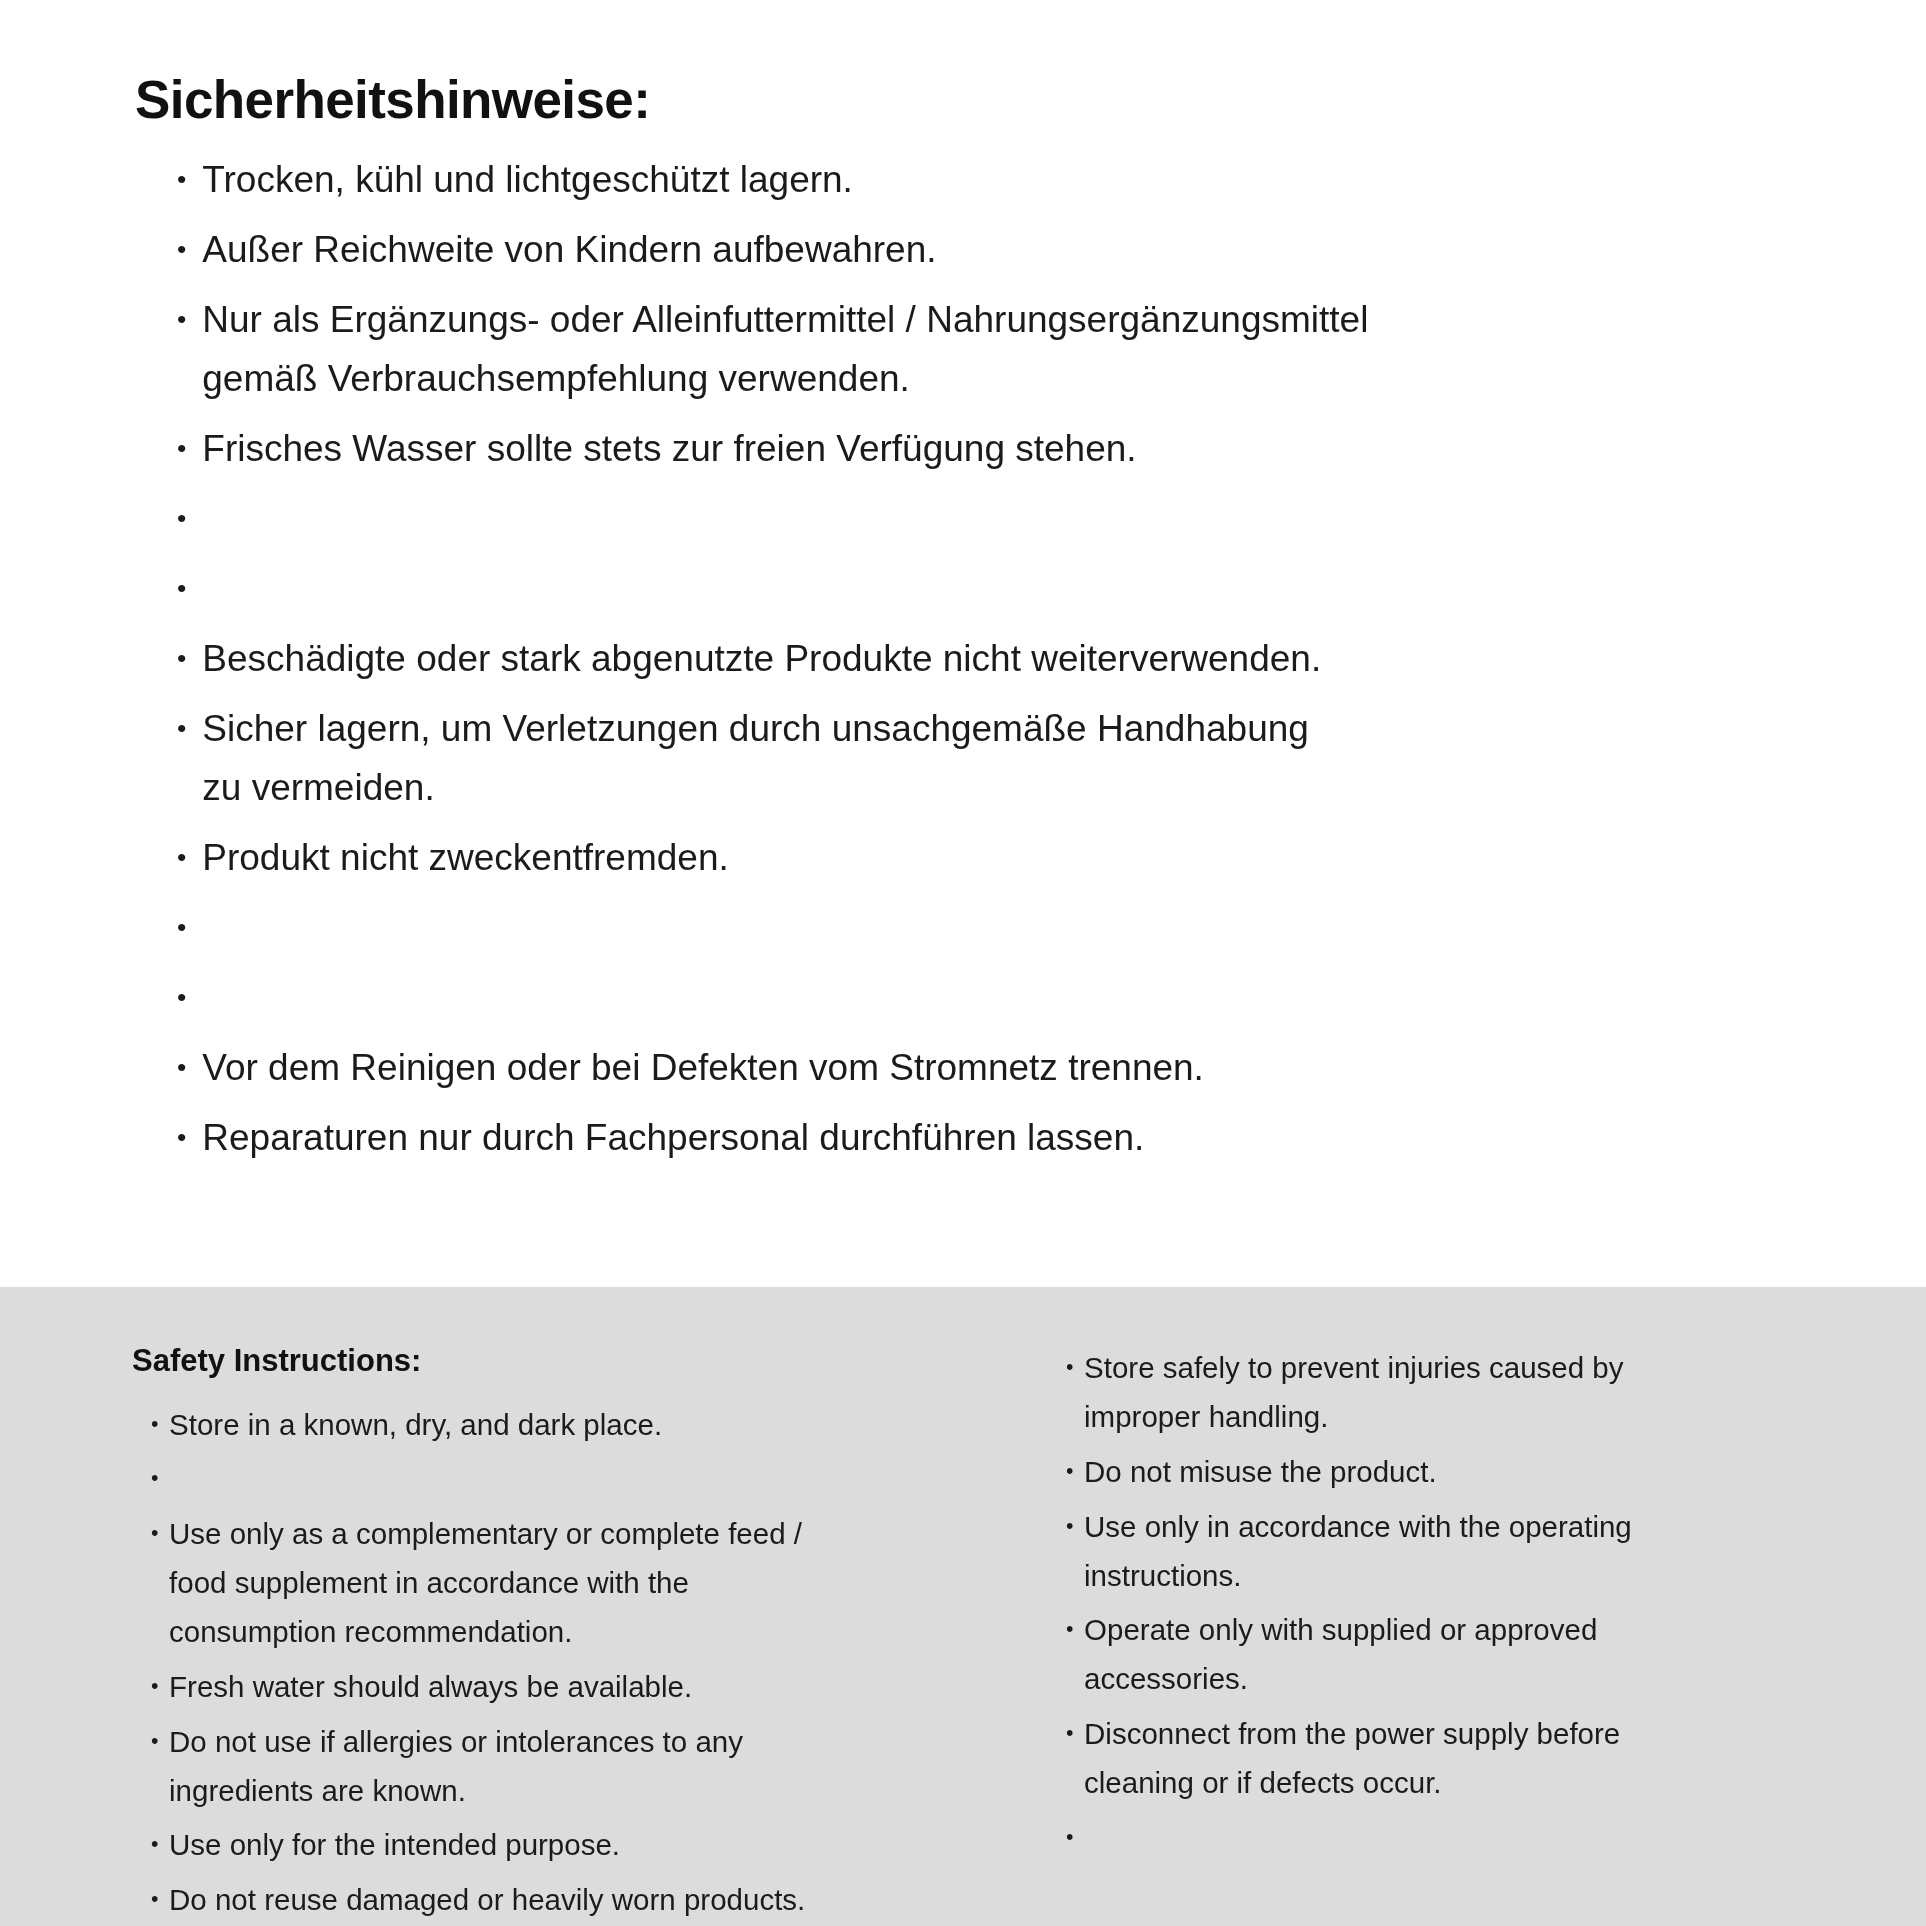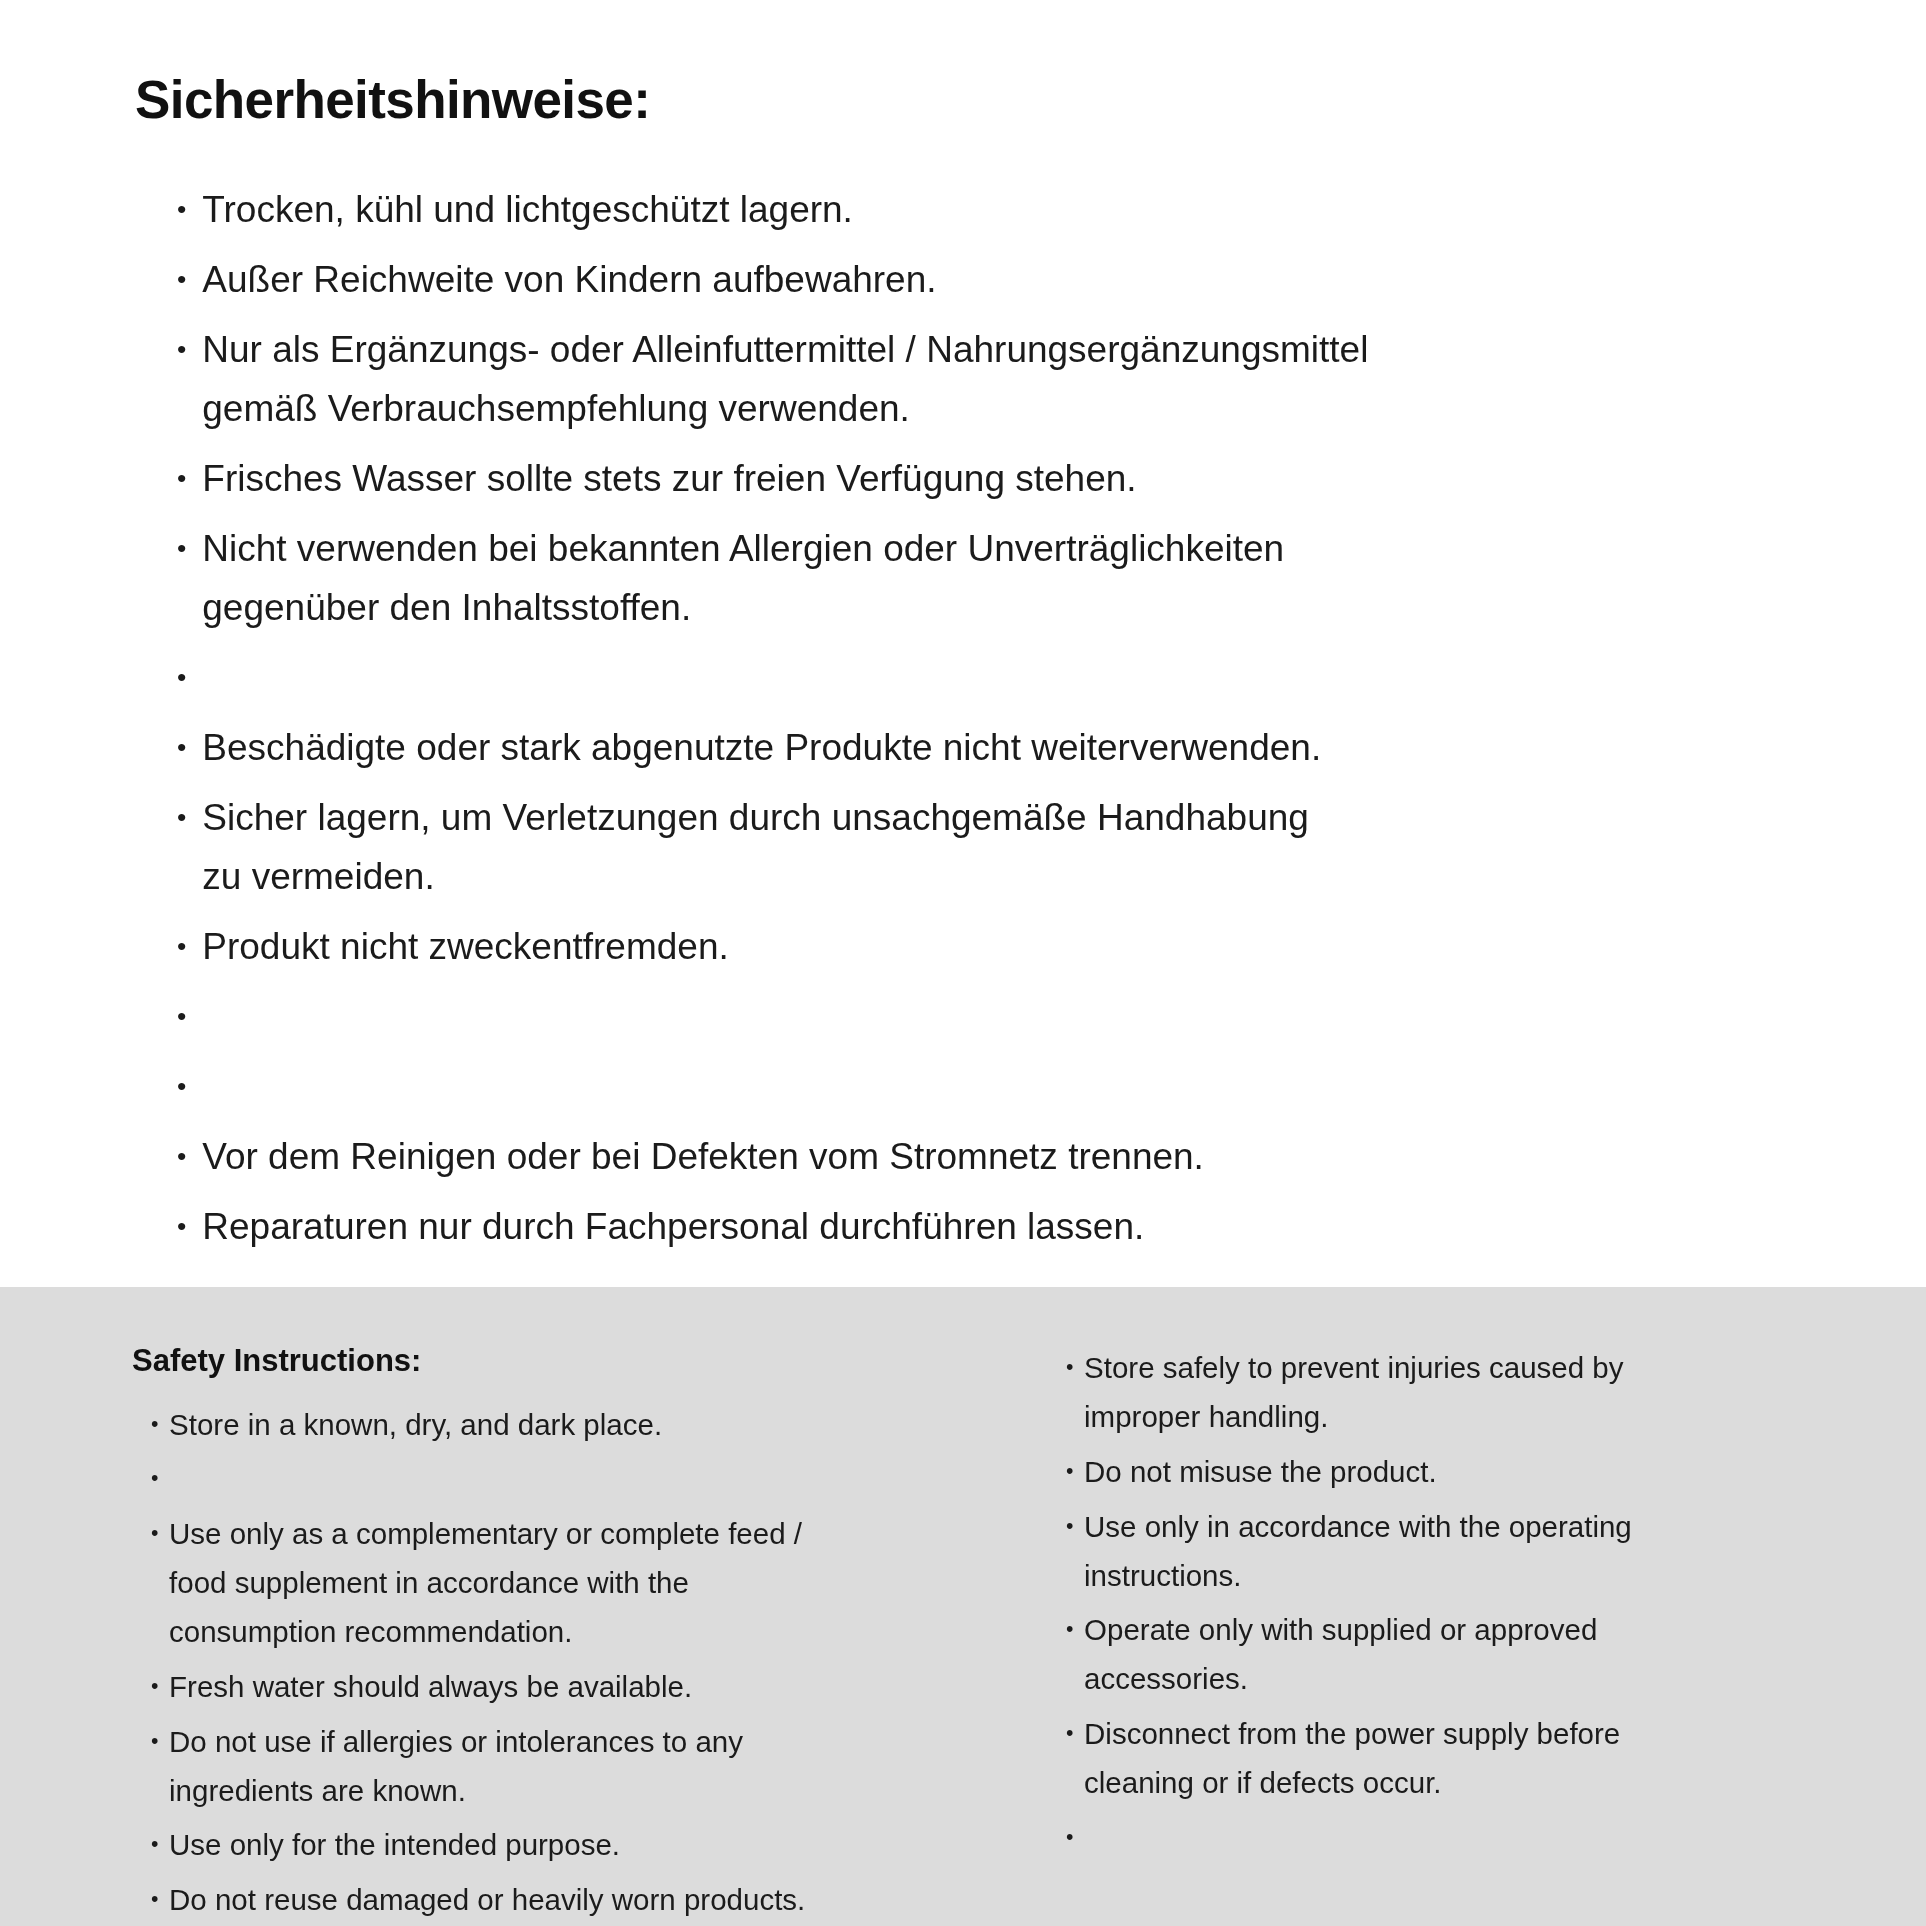--- a/index.html
+++ b/index.html
@@ -13,21 +13,21 @@
     overflow: hidden;
   }
   .page { position: absolute; inset: 0; }
 
   
   .de-section { padding: 69px 77px 0 135px; }
   .de-title {
     font-size: 53px;
     font-weight: 700;
     color: #111111;
-    margin: 0 0 50px 0;
+    margin: 0 0 20px 0;
     letter-spacing: -0.6px;
   }
   ul.safety-list { list-style: none; margin: 0; padding: 0; }
   .de-section ul.safety-list {
     padding-left: 42px;
     font-size: 37px;
     line-height: 59px;
   }
   .de-section ul.safety-list li { margin-bottom: 11px; }
 
@@ -89,22 +89,20 @@
           <span class="bullet">•</span>
           <span class="item-text">Nur als Ergänzungs- oder Alleinfuttermittel / Nahrungsergänzungsmittel
 gemäß Verbrauchsempfehlung verwenden.</span>
         </li>
       <li class="safety-item">
           <span class="bullet">•</span>
           <span class="item-text">Frisches Wasser sollte stets zur freien Verfügung stehen.</span>
         </li>
       <li class="safety-item">
           <span class="bullet">•</span>
-          <span class="item-text">Nicht verwenden bei bekannten Allergien oder Unverträglichkeiten
-gegenüber den Inhaltsstoffen.</span>
         </li>
       <li class="safety-item">
           <span class="bullet">•</span>
         </li>
       <li class="safety-item">
           <span class="bullet">•</span>
           <span class="item-text">Beschädigte oder stark abgenutzte Produkte nicht weiterverwenden.</span>
         </li>
       <li class="safety-item">
           <span class="bullet">•</span>

